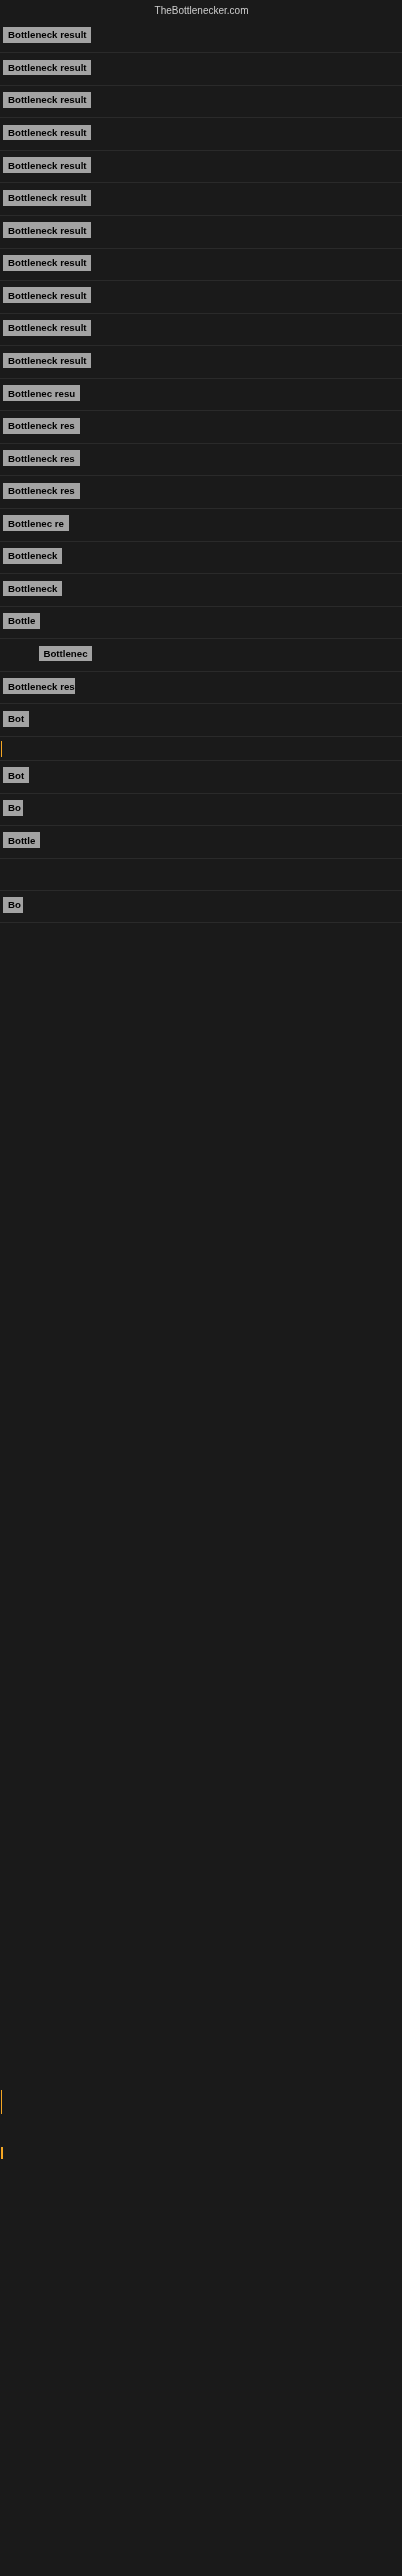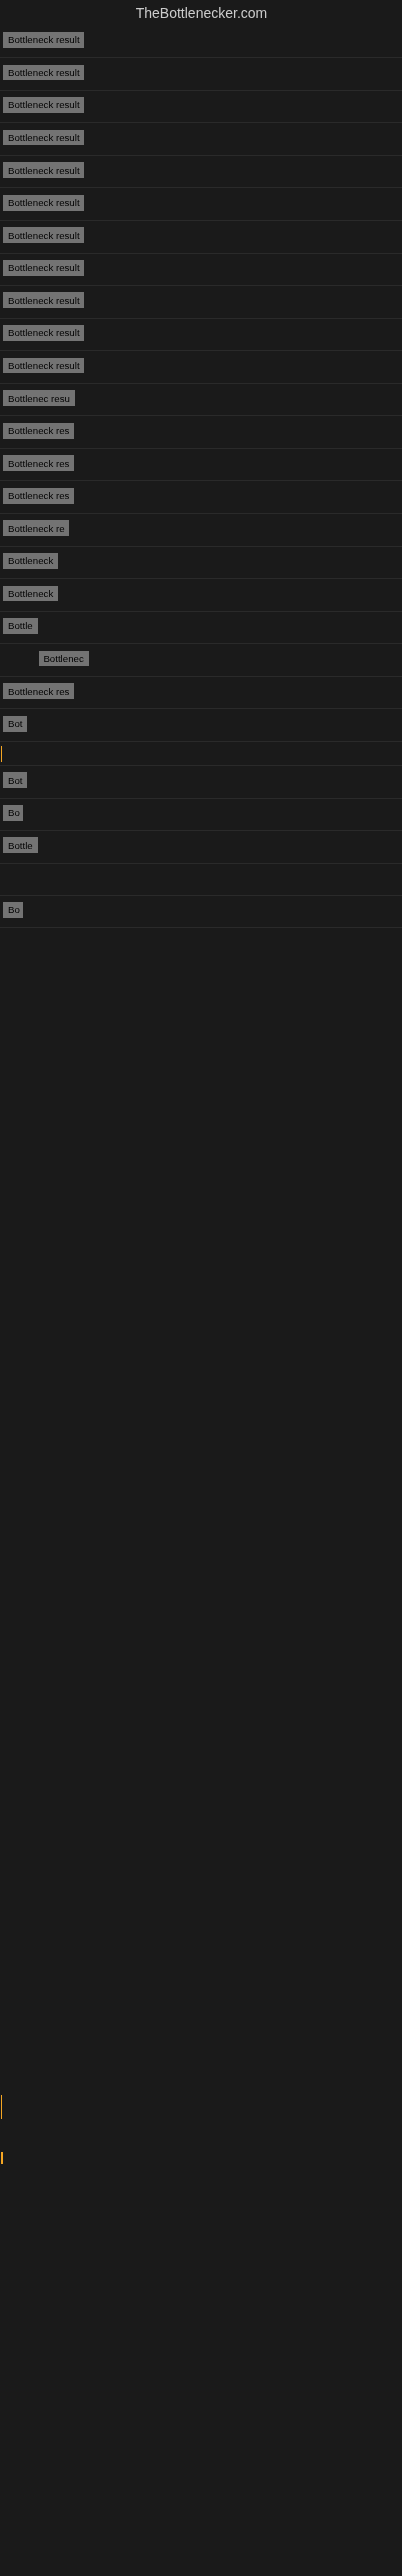--- a/index.html
+++ b/index.html
@@ -15,30 +15,30 @@
     }
     .page-container {
       width: 403px;
       min-height: 2576px;
       background-color: #1a1a1a;
       position: relative;
     }
     .site-title {
       text-align: center;
       color: #cccccc;
-      font-size: 14px;
+      font-size: 10px;
       padding: 4.8px 0 3.2px 0;
       font-weight: normal;
     }
     .bottleneck-badge {
       display: inline-block;
-      background-color: #737373;
+      background-color: #a3a3a3;
       color: #000000;
       font-size: 9.7px;
-      font-weight: normal;
+      font-weight: bold;
       padding: 2.4px 4.8px;
       margin: 0 0 0 1.6px;
       white-space: nowrap;
       overflow: hidden;
     }
     .result-row {
       padding: 6.4px 0 6.4px 1.6px;
       border-bottom: 0.8px solid #2a2a2a;
     }
   </style>
@@ -102,21 +102,21 @@
 
   <div class="result-row">
     <span class="bottleneck-badge" style="max-width:101px;">Bottleneck res</span>
   </div>
 
   <div class="result-row">
     <span class="bottleneck-badge" style="max-width:97px;">Bottleneck res</span>
   </div>
 
   <div class="result-row">
-    <span class="bottleneck-badge" style="max-width:93px;">Bottleneck re</span>
+    <span class="bottleneck-badge" style="max-width:93px;">Bottlenec re</span>
   </div>
 
   <div class="result-row">
     <span class="bottleneck-badge" style="max-width:85px;">Bottleneck</span>
   </div>
 
   <div class="result-row">
     <span class="bottleneck-badge" style="max-width:81px;">Bottleneck</span>
   </div>
 

